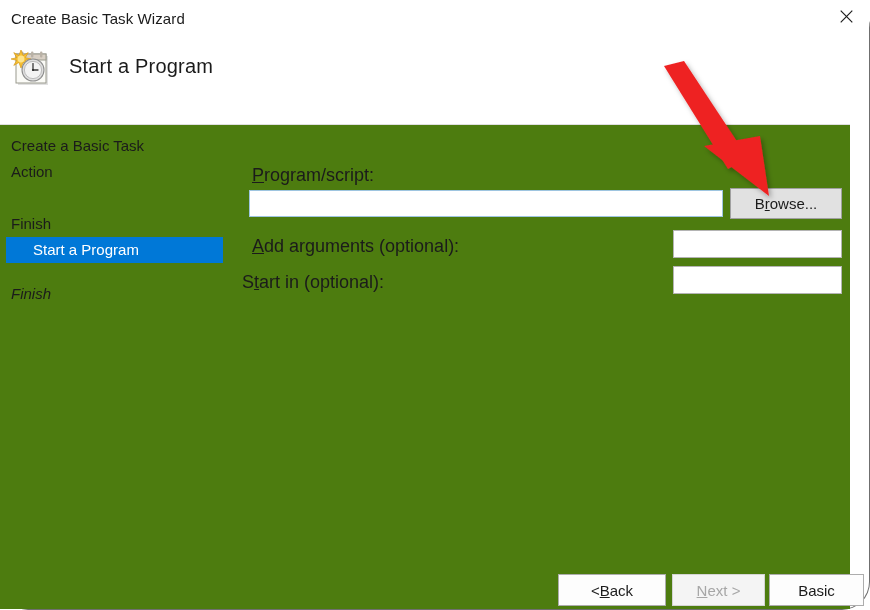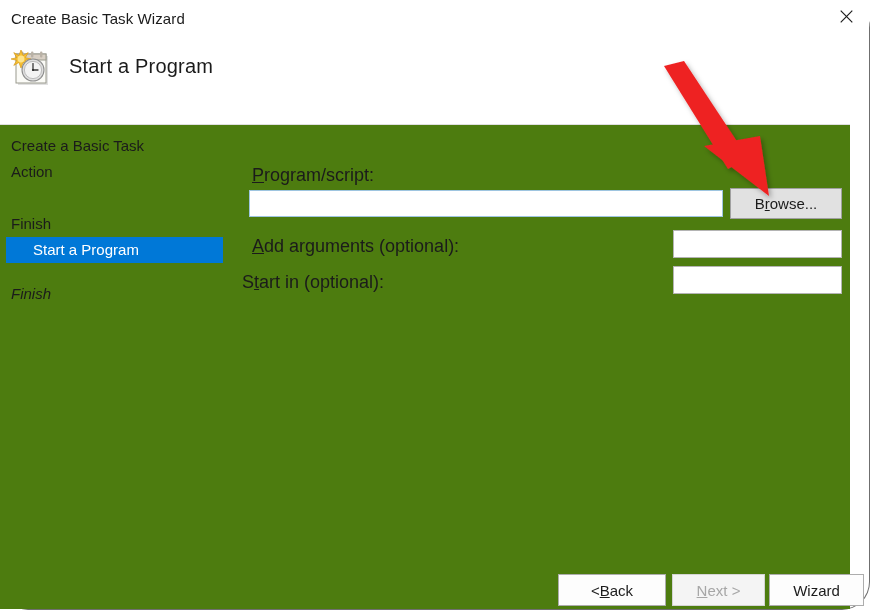--- a/index.html
+++ b/index.html
@@ -259,21 +259,21 @@
         <span>ack</span>
     </div>
 
     <div class="btn disabled" style="left:672px; top:449px; width:93px; height:32px;">
       <span></span>
         <span class="mn">N</span>
         <span>ext &gt;</span>
     </div>
 
     <div class="btn plain" style="left:769px; top:449px; width:95px; height:32px;">
-      <span>Wizard</span>
+      <span>Basic</span>
         <span class="mn"></span>
         <span></span>
     </div>
 
   </div>
 
   <div id="annotation-arrow">
     <svg width="160" height="160" viewBox="0 0 160 160">
       <defs>
         <filter id="arrowShadow" x="-25%" y="-25%" width="160%" height="160%">

